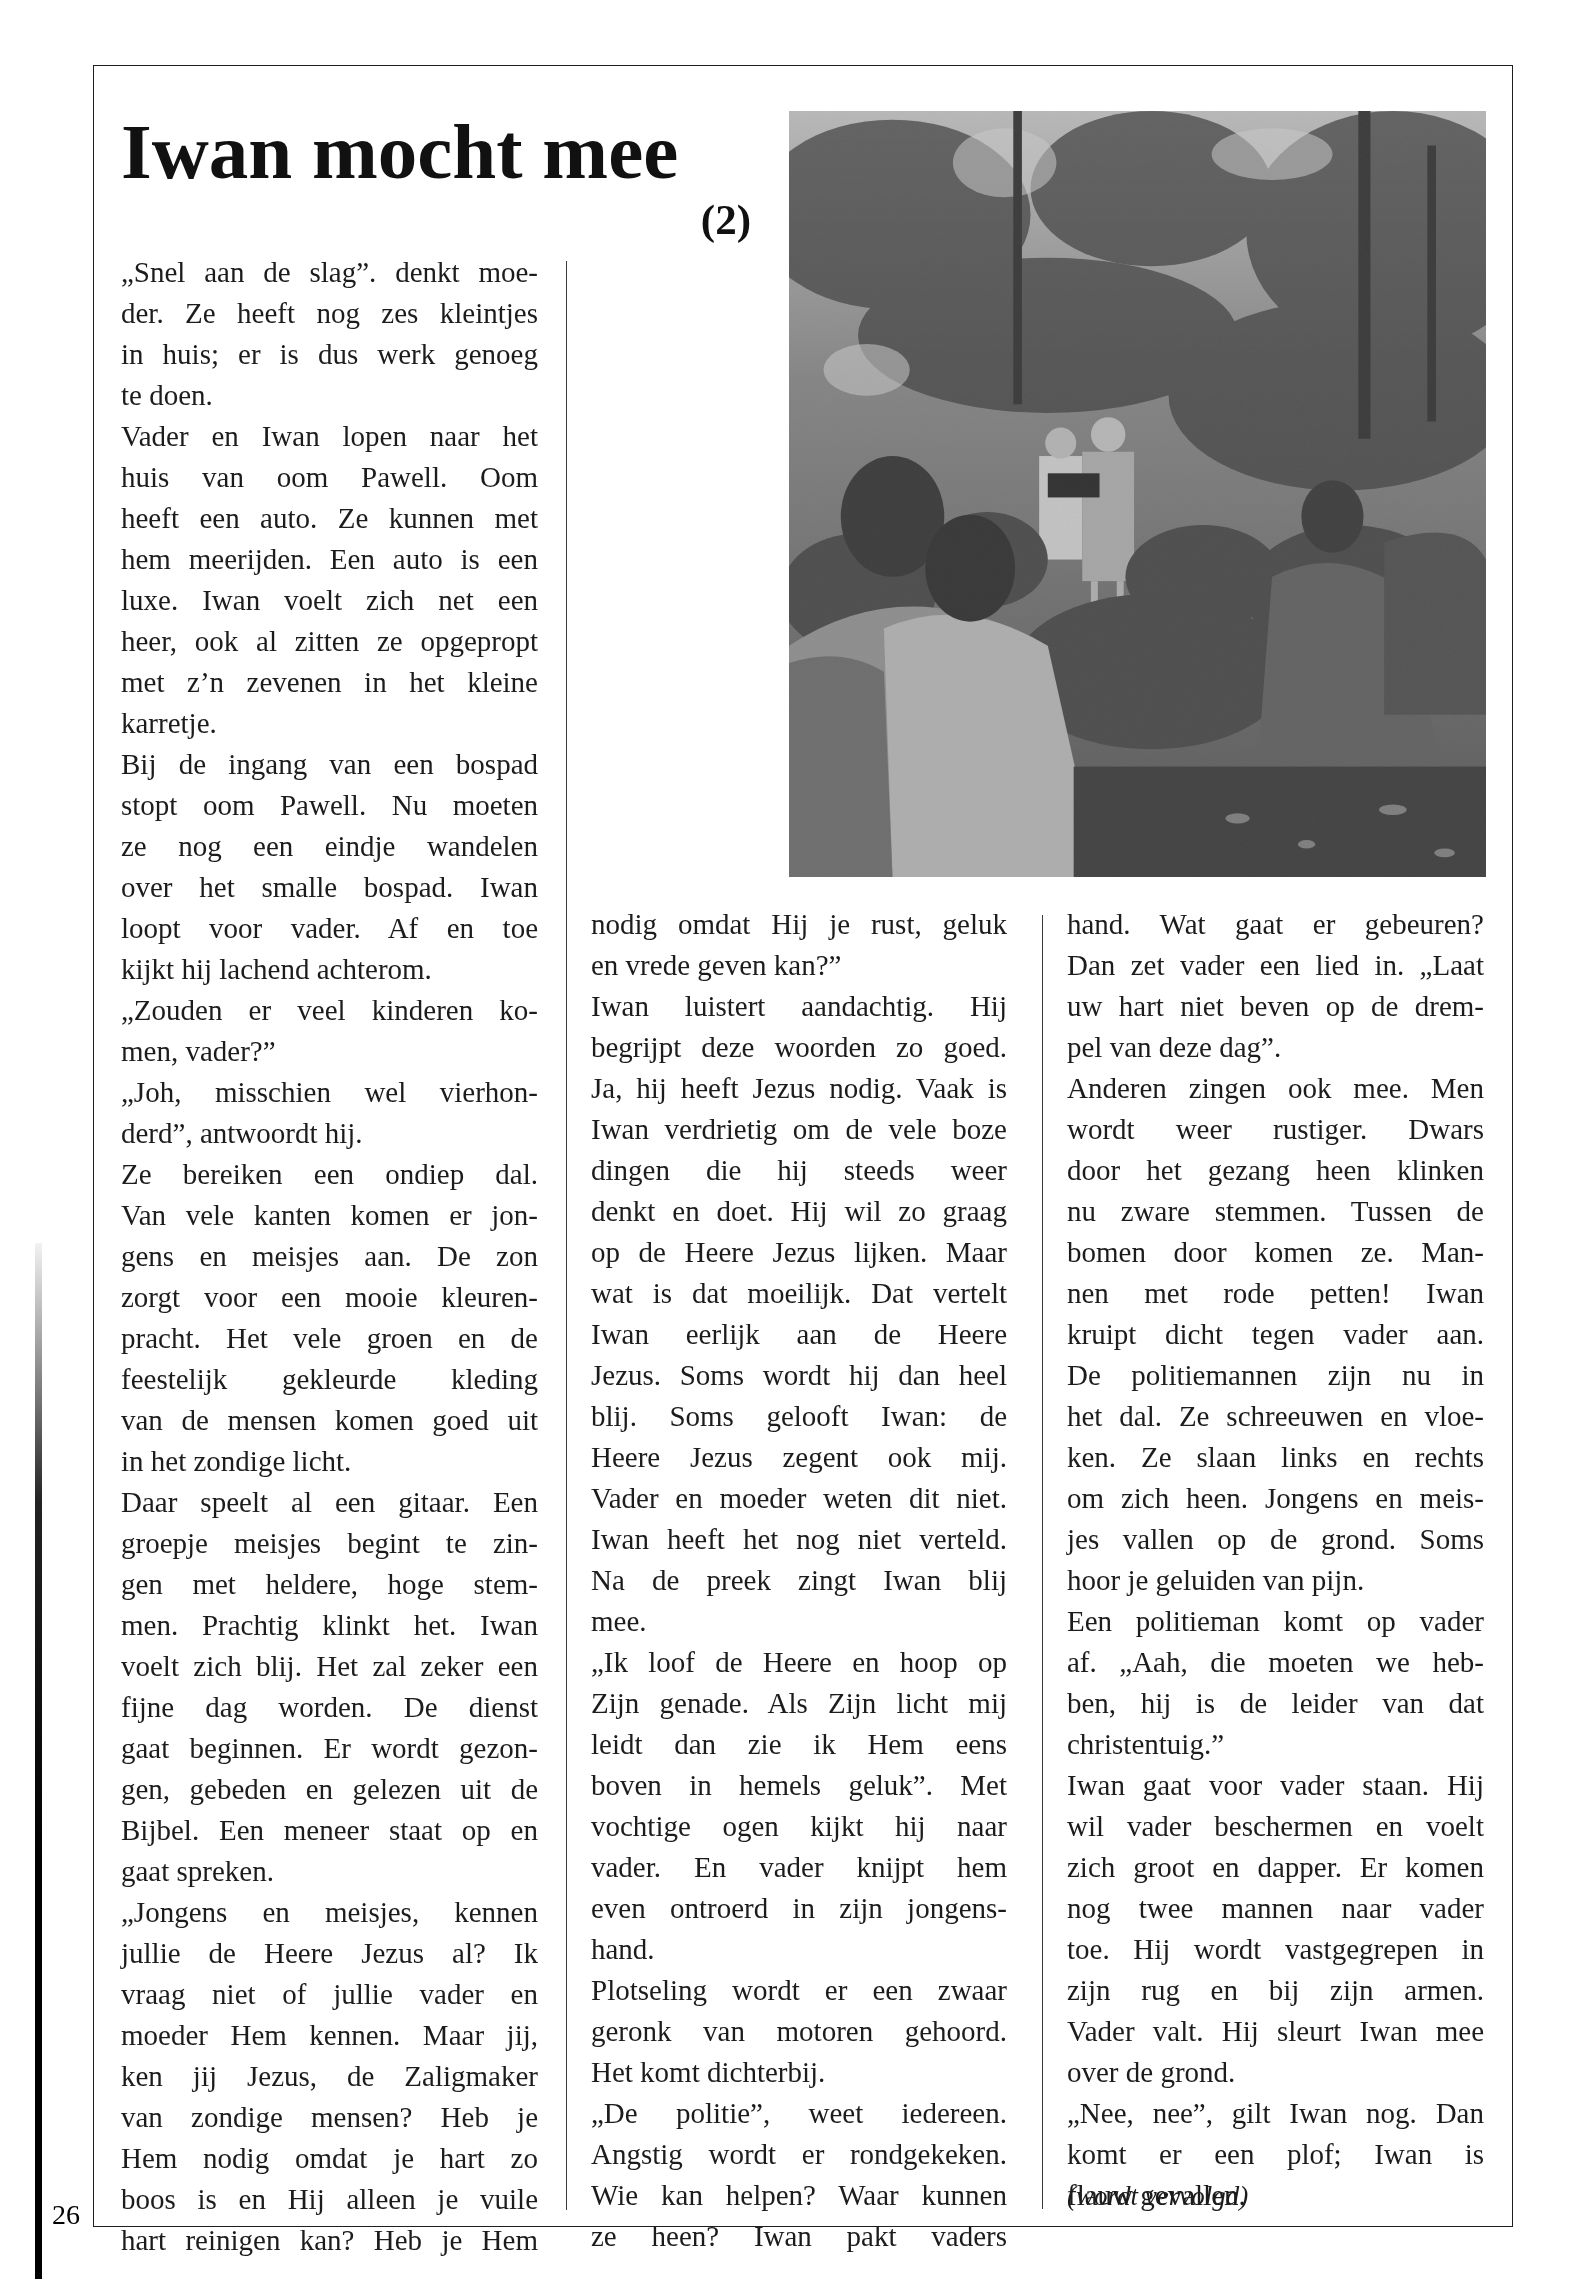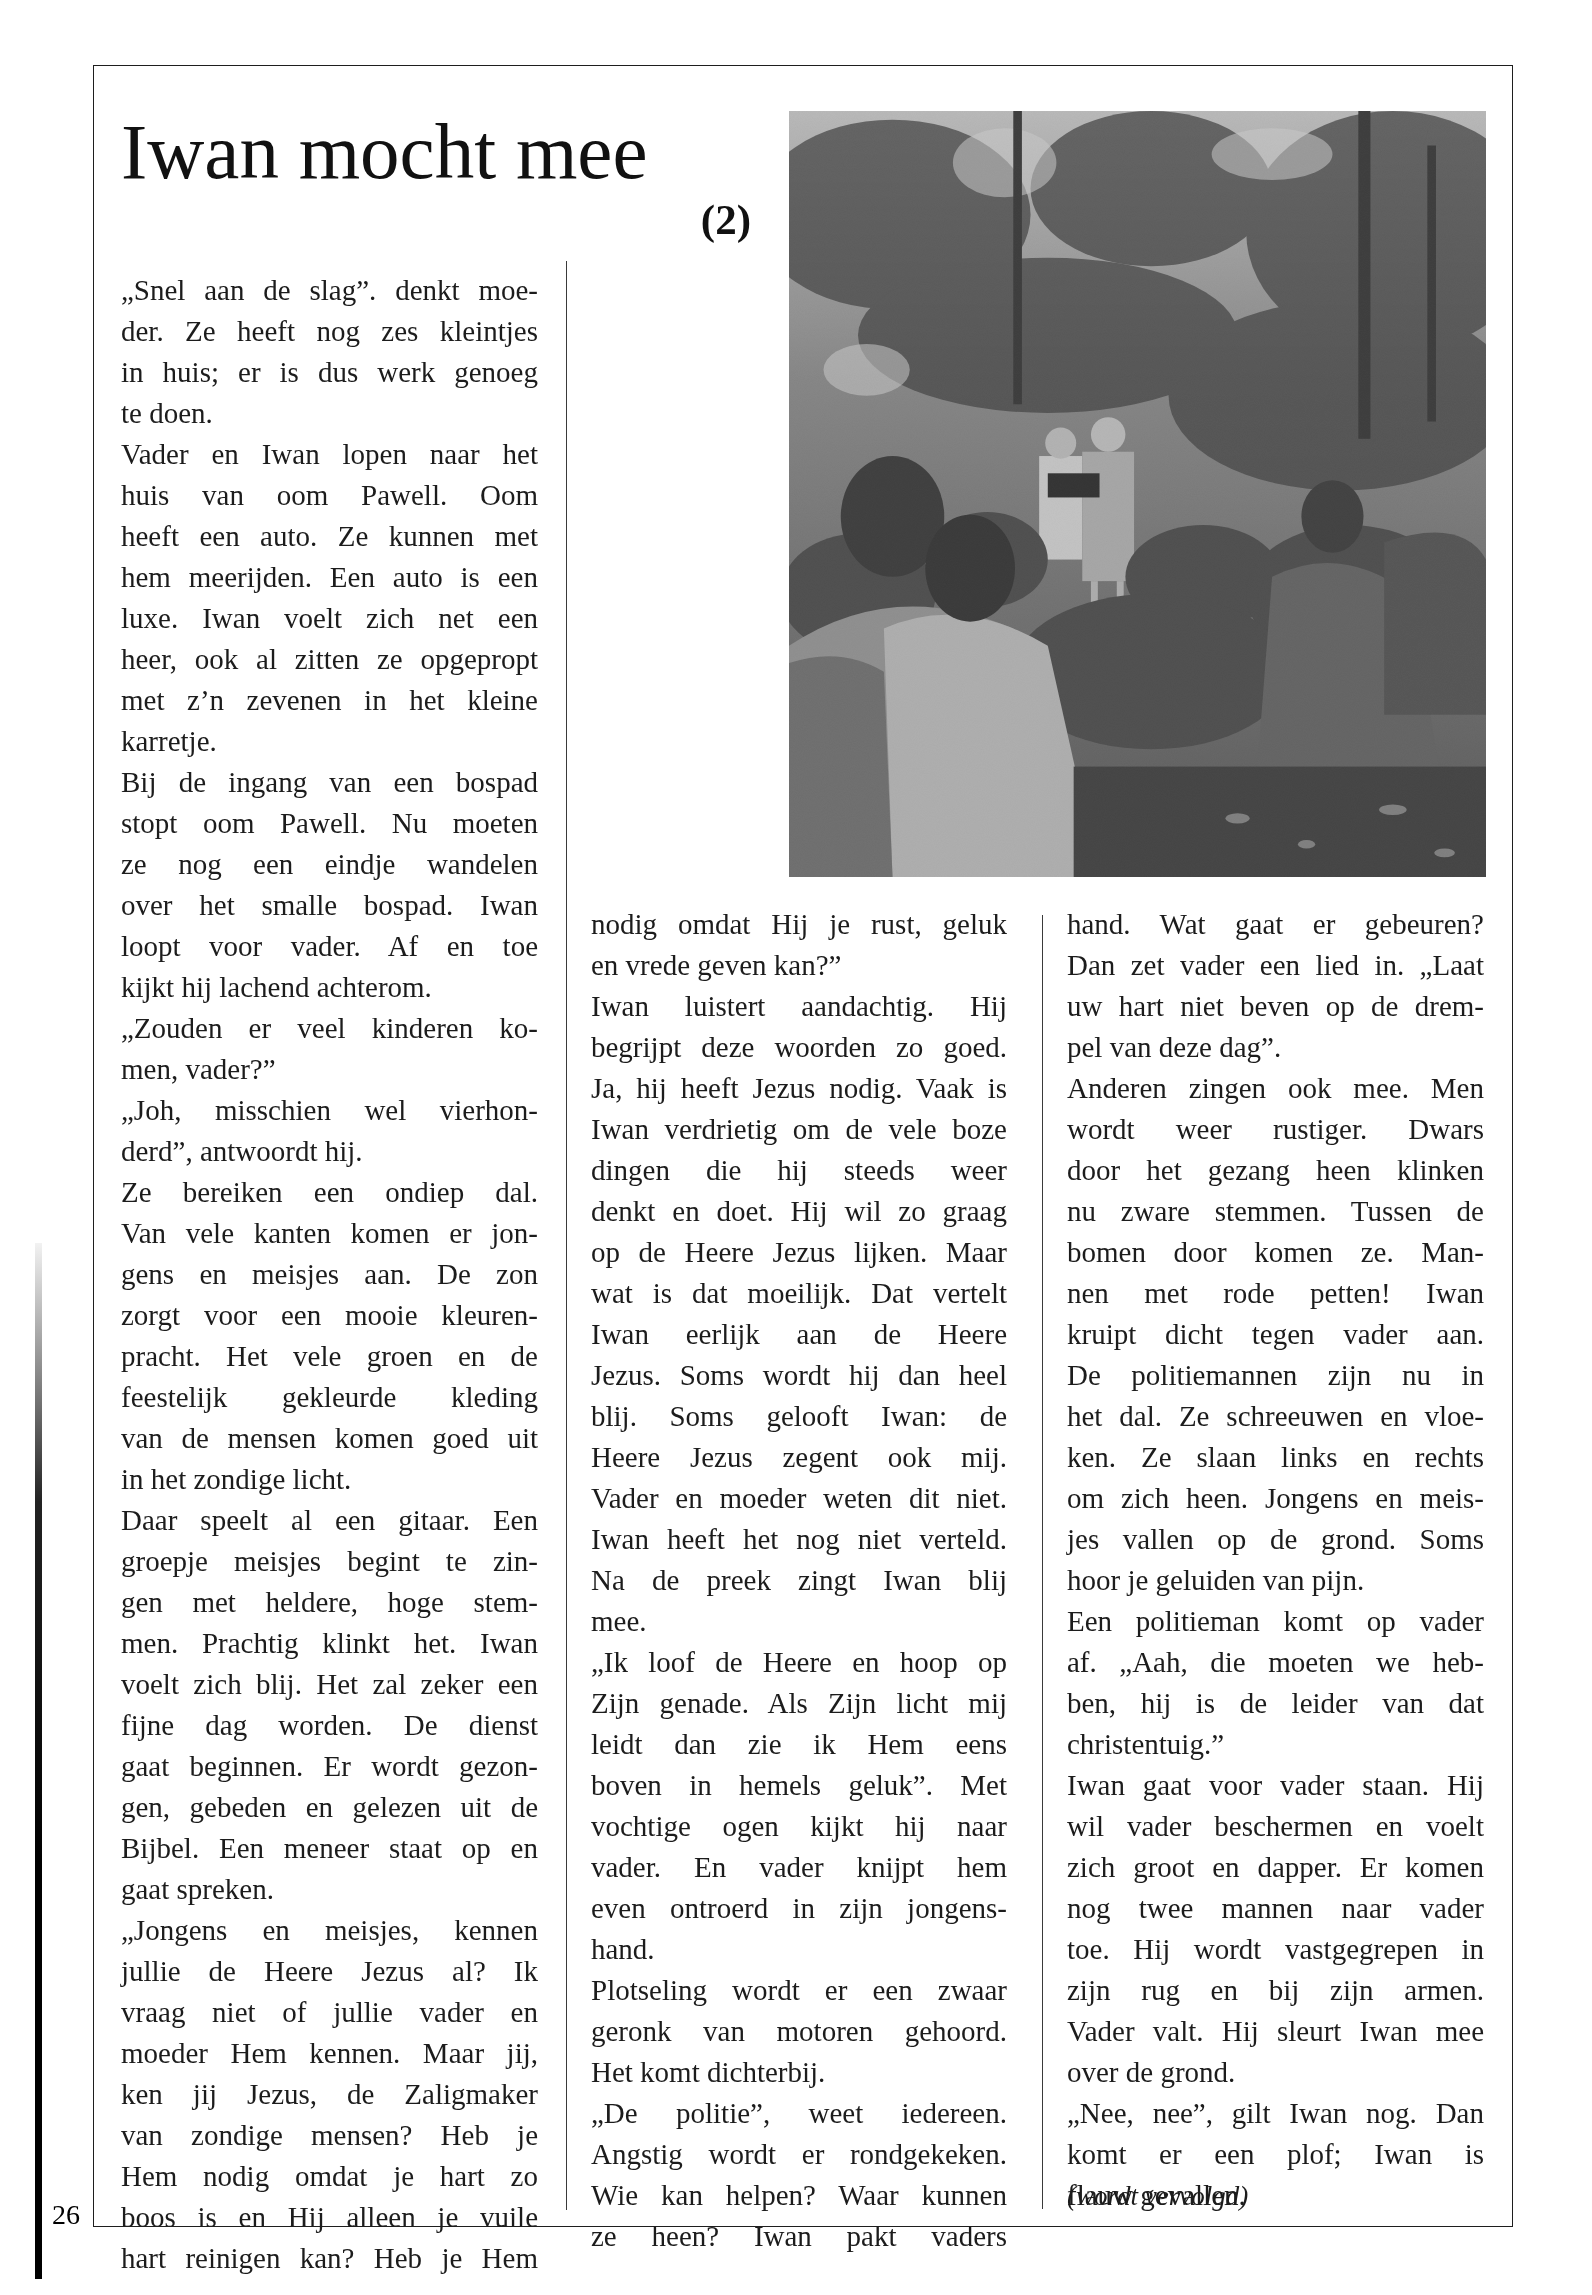--- a/index.html
+++ b/index.html
@@ -3,32 +3,32 @@
 <meta charset="utf-8">
 <style>
   html, body { margin: 0; padding: 0; background: #ffffff; }
   body { width: 1592px; height: 2295px; position: relative; overflow: hidden;
          font-family: "Liberation Serif", "DejaVu Serif", serif; color: #1a1a1a; }
   .page-edge { position: absolute; left: 35px; top: 1243px; width: 7px; height: 1036px;
                background: linear-gradient(to bottom, rgba(0,0,0,0.05) 0%, #222 25%, #000 60%, #000 100%); }
   .frame { position: absolute; left: 93px; top: 65px; width: 1420px; height: 2162px;
            border: 1.7px solid #1e1e1e; box-sizing: border-box; }
   .title { position: absolute; left: 121px; top: 104px; margin: 0;
-           font-family: "Liberation Serif", "DejaVu Serif", serif; font-weight: normal;
+           font-family: "Liberation Serif", "DejaVu Serif", serif; font-weight: bold;
            font-size: 79px; line-height: 95px; letter-spacing: 0px; color: #111; white-space: nowrap; }
   .part { position: absolute; left: 673px; top: 194px; width: 78px; text-align: right;
           font-family: "Liberation Serif", serif; font-weight: bold; font-size: 43px; line-height: 52px; color: #111; }
   .photo { position: absolute; left: 789px; top: 111px; width: 697px; height: 766px; overflow: hidden;
            background: #7a7a7a; }
   .photo svg { display: block; width: 100%; height: 100%; }
   .col { position: absolute; font-size: 29px; line-height: 41px; text-align: justify;
          hyphens: manual; color: #1c1c1c; }
   .col .line { display: block; text-align: justify; text-align-last: justify; white-space: nowrap; height: 41px; overflow: visible; }
   .col .line.last { text-align-last: left; }
-  .col1 { left: 121px; top: 252px; width: 417px; margin-top: 18px; }
+  .col1 { left: 121px; top: 252px; width: 417px; }
   .col2 { left: 591px; top: 904px; width: 416px; }
   .col3 { left: 1067px; top: 904px; width: 417px; }
   .sep { position: absolute; width: 1.4px; background: #3a3a3a; }
   .sep1 { left: 566px; top: 261px; height: 1949px; }
   .sep2 { left: 1042px; top: 915px; height: 1294px; }
   .continued { position: absolute; left: 1067px; top: 2179px; width: 417px; text-align: left;
                font-style: italic; font-size: 27px; line-height: 35px; color: #1c1c1c; }
   .pagenum { position: absolute; left: 52px; top: 2199px; font-size: 28px; line-height: 31px; color: #000000; }
 </style>
 </head>

